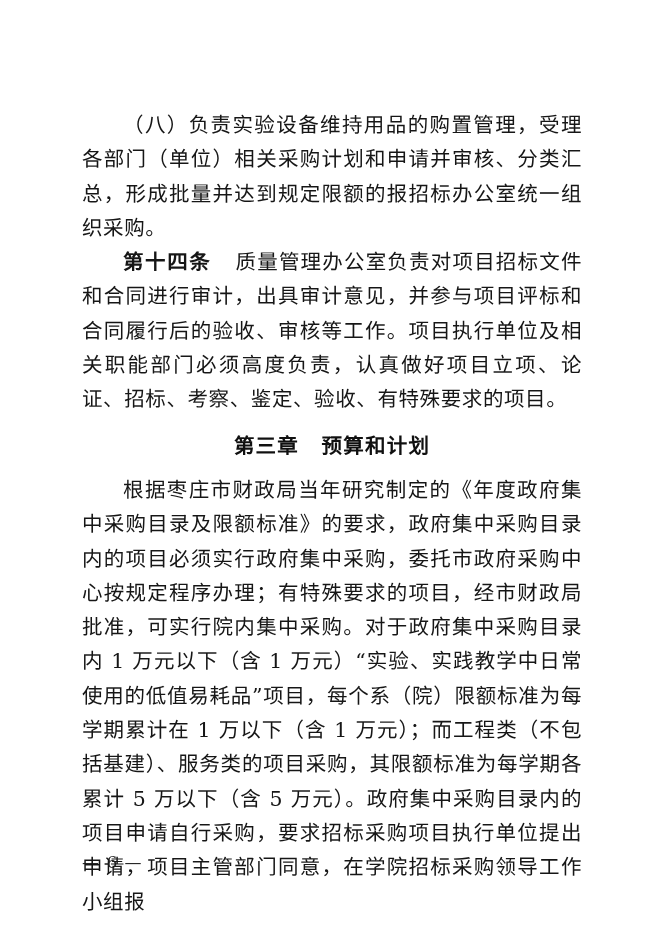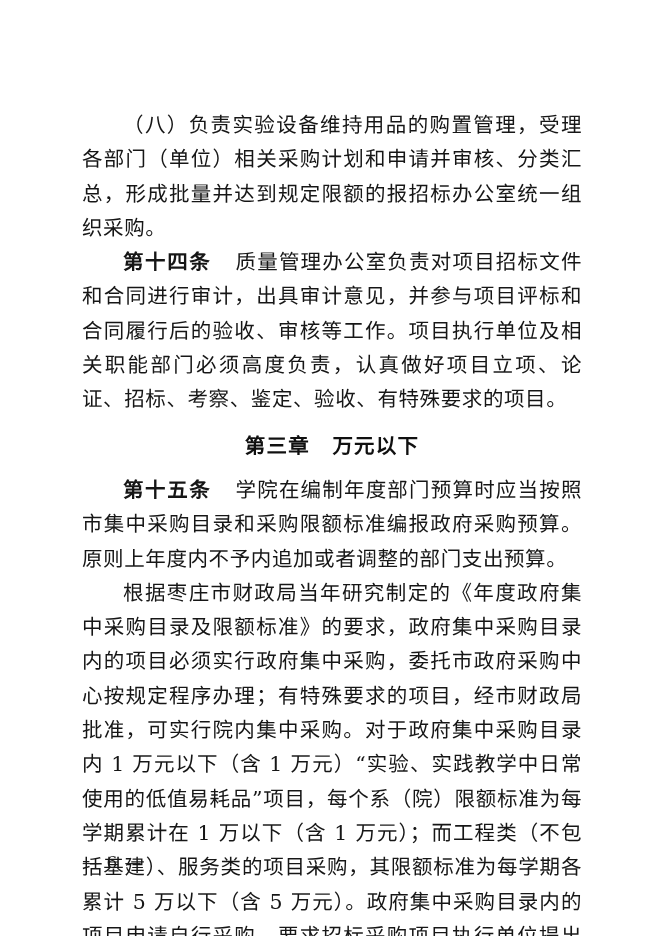--- a/index.html
+++ b/index.html
@@ -100,23 +100,22 @@
 <body>
 
 <div class="page">
 
   <div class="content">
 
     <p class="para indent">（八）负责实验设备维持用品的购置管理，受理各部门（单位）相关采购计划和申请并审核、分类汇总，形成批量并达到规定限额的报招标办公室统一组织采购。</p>
 
     <p class="para indent"><span class="artno">第十四条</span><span class="gap"></span><span>质量管理办公室负责对项目招标文件和合同进行审计，出具审计意见，并参与项目评标和合同履行后的验收、审核等工作。项目执行单位及相关职能部门必须高度负责，认真做好项目立项、论证、招标、考察、鉴定、验收、有特殊要求的项目。</span></p>
 
-    <div class="chapter"><span>第三章</span><span class="sep"></span><span>万元以下</span></div>
+    <div class="chapter"><span>第三章</span><span class="sep"></span><span>预算和计划</span></div>
 
-    <p class="para indent"><span class="artno">第十五条</span><span class="gap"></span><span>学院在编制年度部门预算时应当按照市集中采购目录和采购限额标准编报政府采购预算。原则上年度内不予内追加或者调整的部门支出预算。</span></p>
 
     <p class="para indent">根据枣庄市财政局当年研究制定的《年度政府集中采购目录及限额标准》的要求，政府集中采购目录内的项目必须实行政府集中采购，委托市政府采购中心按规定程序办理；有特殊要求的项目，经市财政局批准，可实行院内集中采购。对于政府集中采购目录内 1 万元以下（含 1 万元）“实验、实践教学中日常使用的低值易耗品”项目，每个系（院）限额标准为每学期累计在 1 万以下（含 1 万元）；而工程类（不包括基建）、服务类的项目采购，其限额标准为每学期各累计 5 万以下（含 5 万元）。政府集中采购目录内的项目申请自行采购，要求招标采购项目执行单位提出申请，项目主管部门同意，在学院招标采购领导工作小组报</p>
 
   </div>
 
   <div class="footer">— 6 —</div>
 
 </div>
 
 </body></html>

